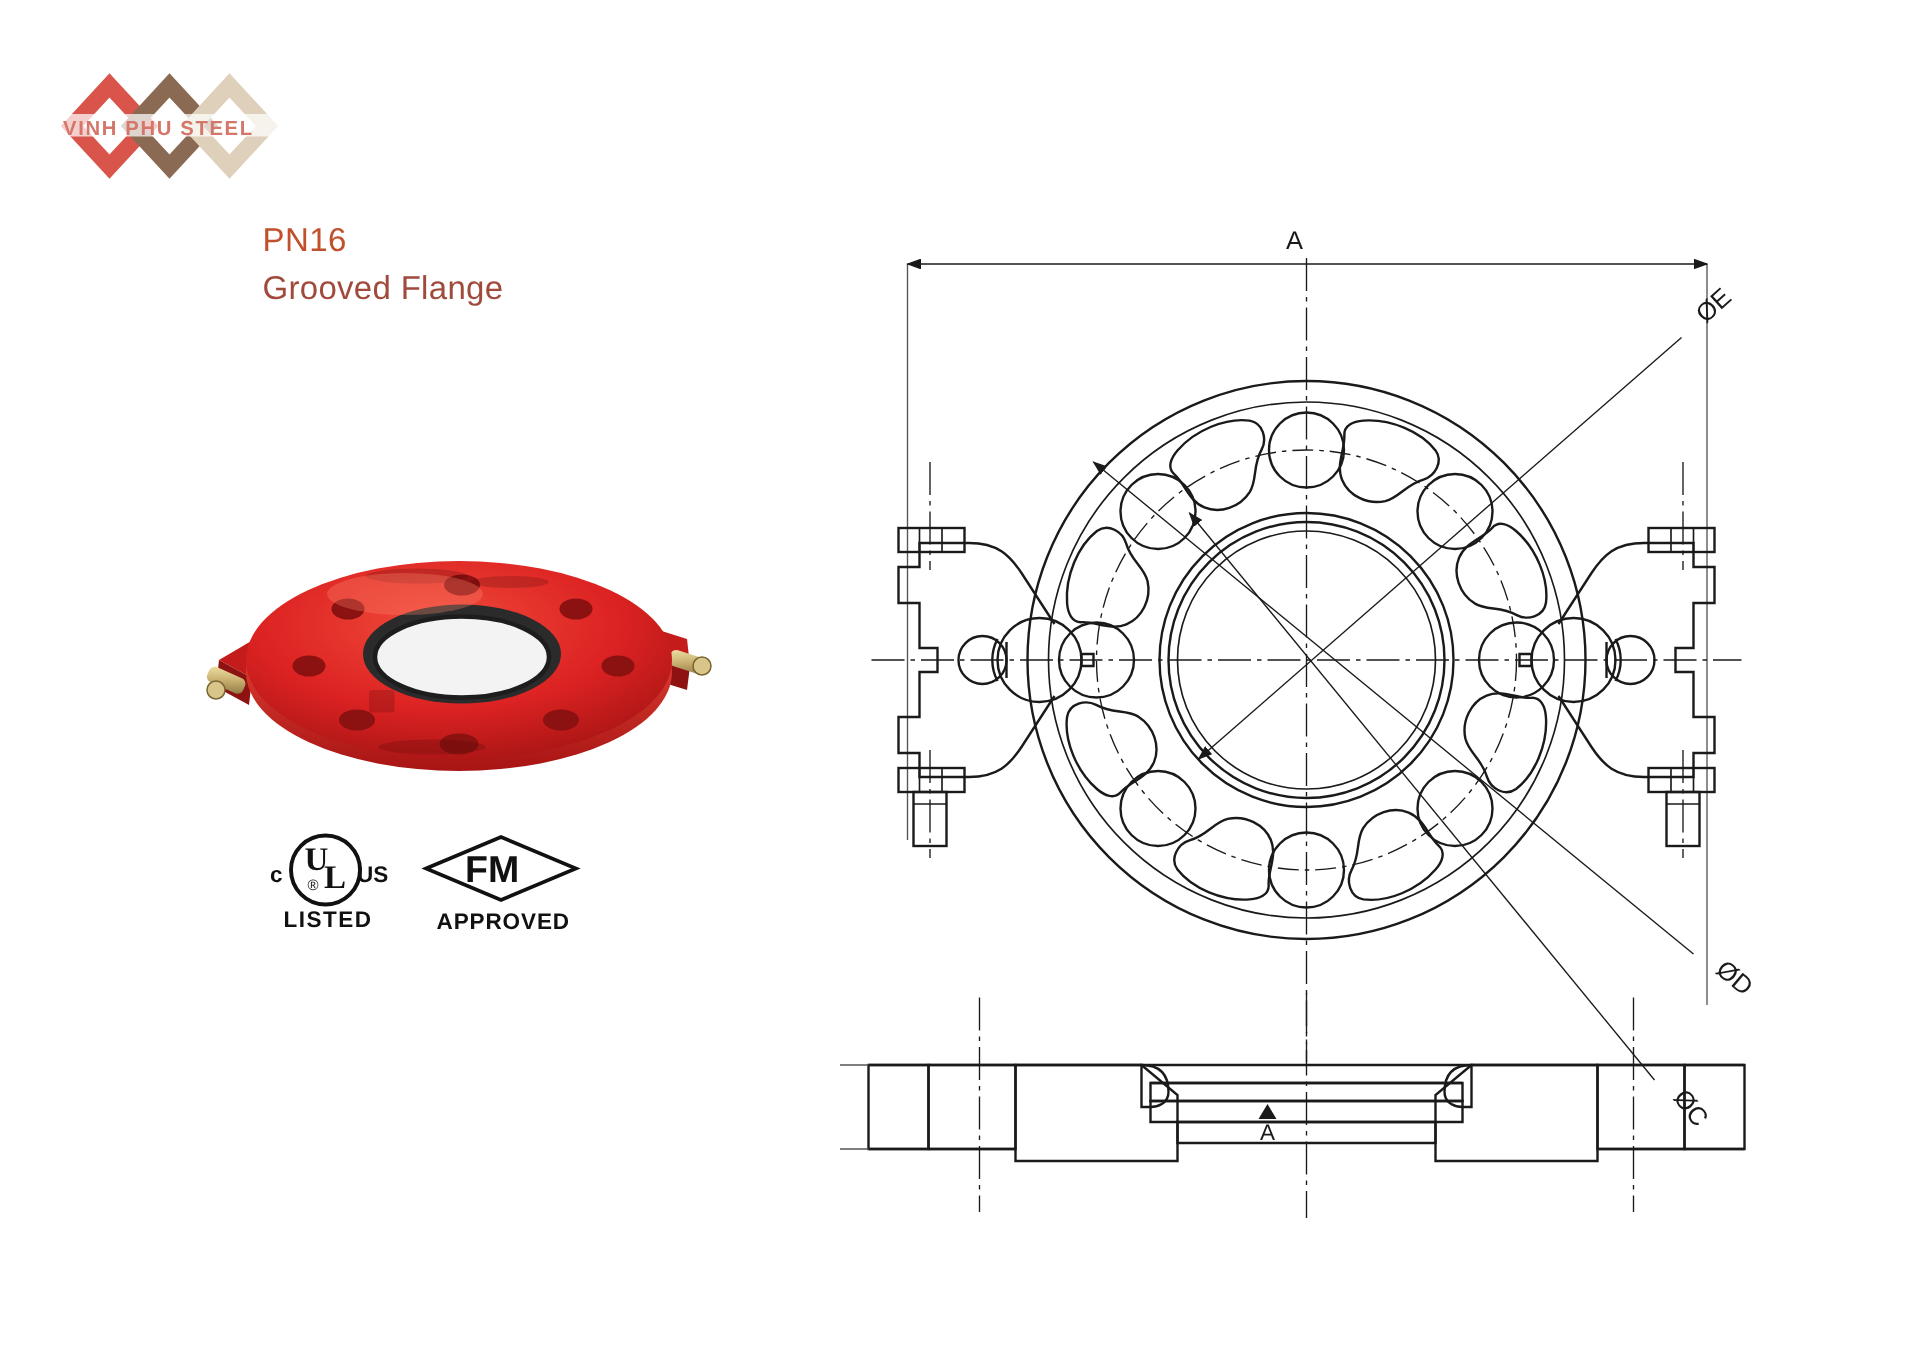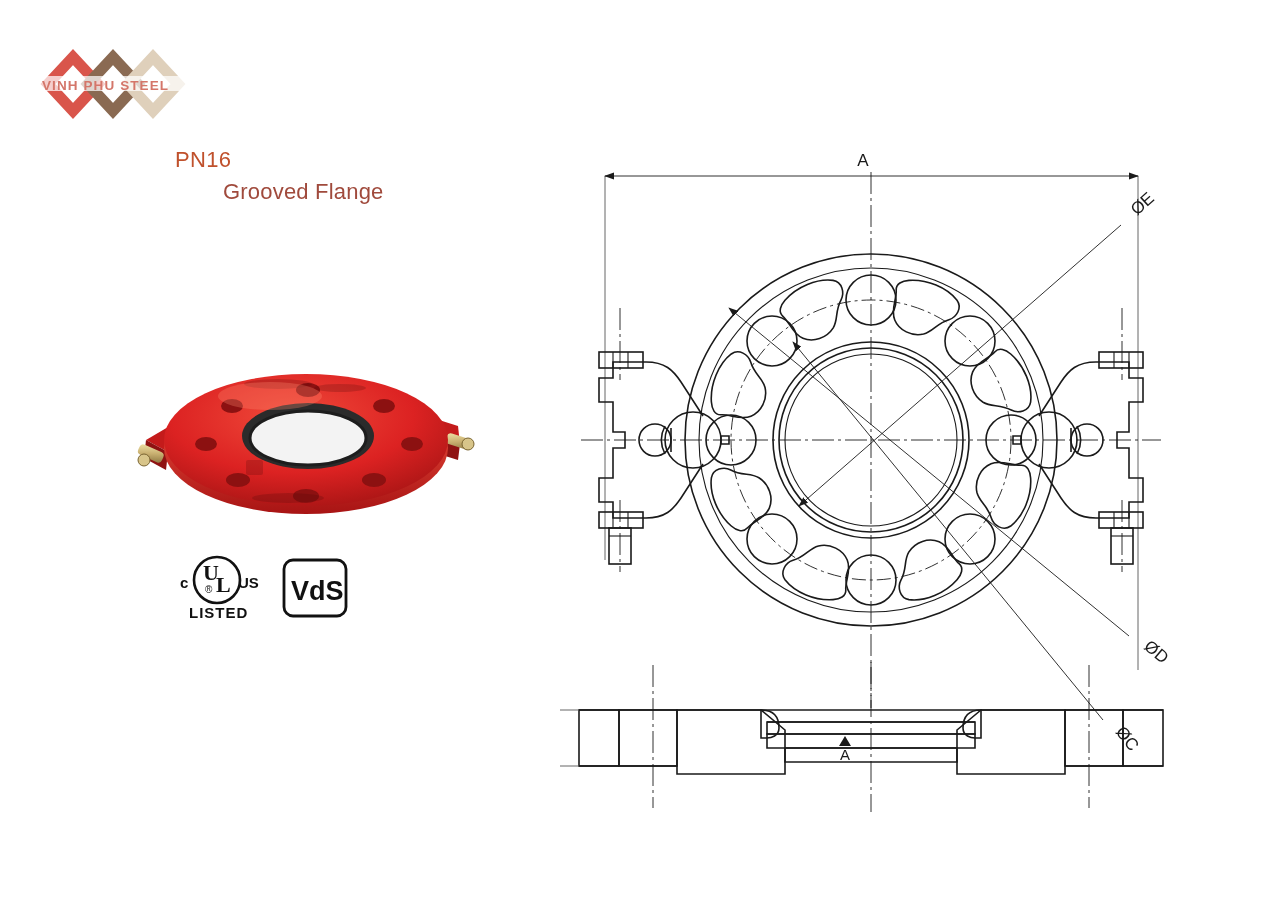--- a/index.html
+++ b/index.html
@@ -51,21 +51,20 @@
     letter-spacing: 0.3px;
     font-family: "Liberation Sans", sans-serif;
   }
   #product-subtitle {
     font-size: 22px;
     color: #a04a3c;
     font-weight: 400;
     margin-top: 8px;
     letter-spacing: 0.2px;
     font-family: "Liberation Sans", sans-serif;
-    margin-left: 48px;
   }
 
   
   #product-photo {
     position: absolute;
     left: 128px;
     top: 348px;
     width: 360px;
     height: 190px;
   }
@@ -205,27 +204,28 @@
       <circle cx="45" cy="28" r="23" fill="none" stroke="#111" stroke-width="2.6"></circle>
       <text x="8" y="36" font-family="Liberation Sans, sans-serif" font-size="15" font-weight="bold" fill="#111">c</text>
       <text x="66" y="36" font-family="Liberation Sans, sans-serif" font-size="15" font-weight="bold" fill="#111">US</text>
       <text x="31" y="28" font-family="Liberation Serif, serif" font-size="22" font-weight="bold" fill="#111">U</text>
       <text x="44" y="40" font-family="Liberation Serif, serif" font-size="22" font-weight="bold" fill="#111">L</text>
       <text x="33" y="41" font-family="Liberation Sans, sans-serif" font-size="10" fill="#111">®</text>
       <text x="17" y="66" font-family="Liberation Sans, sans-serif" font-size="15" font-weight="bold" letter-spacing="1" fill="#111">LISTED</text>
     </svg>
   </div>
 
-
   <div class="badge">
-    <svg width="70" height="72" viewBox="0 0 70 72">
-      <rect x="4" y="8" width="62" height="56" rx="9" fill="none" stroke="#111" stroke-width="2.8"></rect>
-      <text x="11" y="48" font-family="Liberation Sans, sans-serif" font-size="27" font-weight="bold" fill="#111">VdS</text>
+    <svg width="108" height="72" viewBox="0 0 108 72">
+      <path d="M4 27 L54 6 L104 27 L54 48 Z" fill="none" stroke="#111" stroke-width="2.4"></path>
+      <text x="30" y="36" font-family="Liberation Sans, sans-serif" font-size="25" font-weight="bold" fill="#111">FM</text>
+      <text x="11" y="67" font-family="Liberation Sans, sans-serif" font-size="15" font-weight="bold" letter-spacing="0.6" fill="#111">APPROVED</text>
     </svg>
   </div>
+
 </div>
 
 <div id="technical-drawing">
 <svg width="700" height="680" viewBox="0 0 700 680">
 
   <defs>
     <marker id="arrHead" markerWidth="11" markerHeight="8" refX="10" refY="4" orient="auto">
       <path d="M0 0 L11 4 L0 8 Z" fill="#1a1a1a"></path>
     </marker>
     <marker id="arrHeadStart" markerWidth="11" markerHeight="8" refX="1" refY="4" orient="auto">

